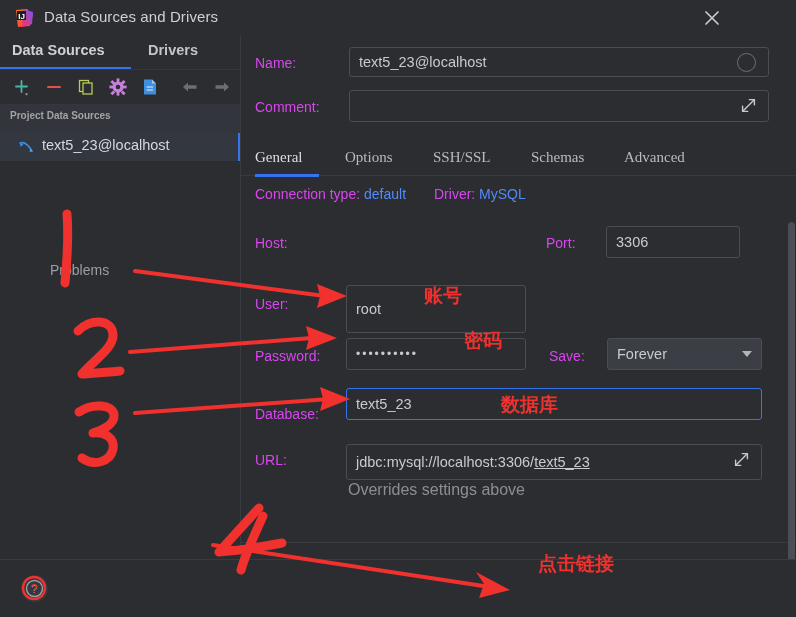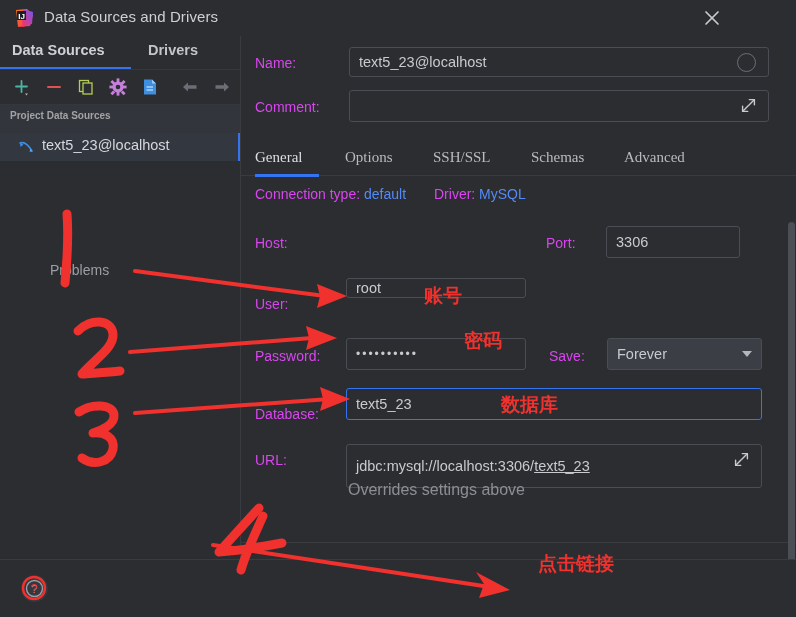--- a/index.html
+++ b/index.html
@@ -238,35 +238,35 @@
     <div class="lbl" style="left:14px;top:150px">Connection type:</div>
     <div class="lbl link" style="left:123px;top:150px">default</div>
     <div class="lbl" style="left:193px;top:150px">Driver:</div>
     <div class="lbl link" style="left:238px;top:150px">MySQL</div>
 
     <div class="lbl" style="left:14px;top:199px">Host:</div>
     <div class="lbl" style="left:305px;top:199px">Port:</div>
     <div class="fld" style="left:365px;top:190px;width:134px;height:32px">3306</div>
 
     <div class="lbl" style="left:14px;top:260px">User:</div>
-    <div class="fld" style="left:105px;top:242px;width:180px;height:20px">root</div>
+    <div class="fld" style="left:105px;top:249px;width:180px;height:48px">root</div>
 
     <div class="lbl" style="left:14px;top:312px">Password:</div>
     <div class="fld" style="left:105px;top:302px;width:180px;height:32px;letter-spacing:2px;font-size:12px">••••••••••</div>
     <div class="lbl" style="left:308px;top:312px">Save:</div>
     <div class="sel" style="left:366px;top:302px;width:155px;height:32px">
       <span>Forever</span>
       <span class="arrow"></span>
     </div>
 
     <div class="lbl" style="left:14px;top:370px">Database:</div>
     <div class="fld active" style="left:105px;top:352px;width:416px;height:32px">text5_23</div>
 
     <div class="lbl" style="left:14px;top:416px">URL:</div>
-    <div class="fld" style="left:105px;top:408px;width:416px;height:44px">
+    <div class="fld" style="left:105px;top:408px;width:416px;height:36px">
       <span>jdbc:mysql://localhost:3306/</span>
         <span class="ulink">text5_23</span>
     </div>
     <div class="expand" style="left:493px;top:416px">
       <svg width="15" height="15" viewBox="0 0 15 15">
         <path d="M8.3 1.6 H13.4 V6.7" stroke="#c8cacf" stroke-width="1.4" fill="none" stroke-linecap="round" stroke-linejoin="round"></path>
         <path d="M13.2 1.8 L7.8 7.2" stroke="#c8cacf" stroke-width="1.4" stroke-linecap="round"></path>
         <path d="M6.7 13.4 H1.6 V8.3" stroke="#c8cacf" stroke-width="1.4" fill="none" stroke-linecap="round" stroke-linejoin="round"></path>
         <path d="M1.8 13.2 L7.2 7.8" stroke="#c8cacf" stroke-width="1.4" stroke-linecap="round"></path>
       </svg>

